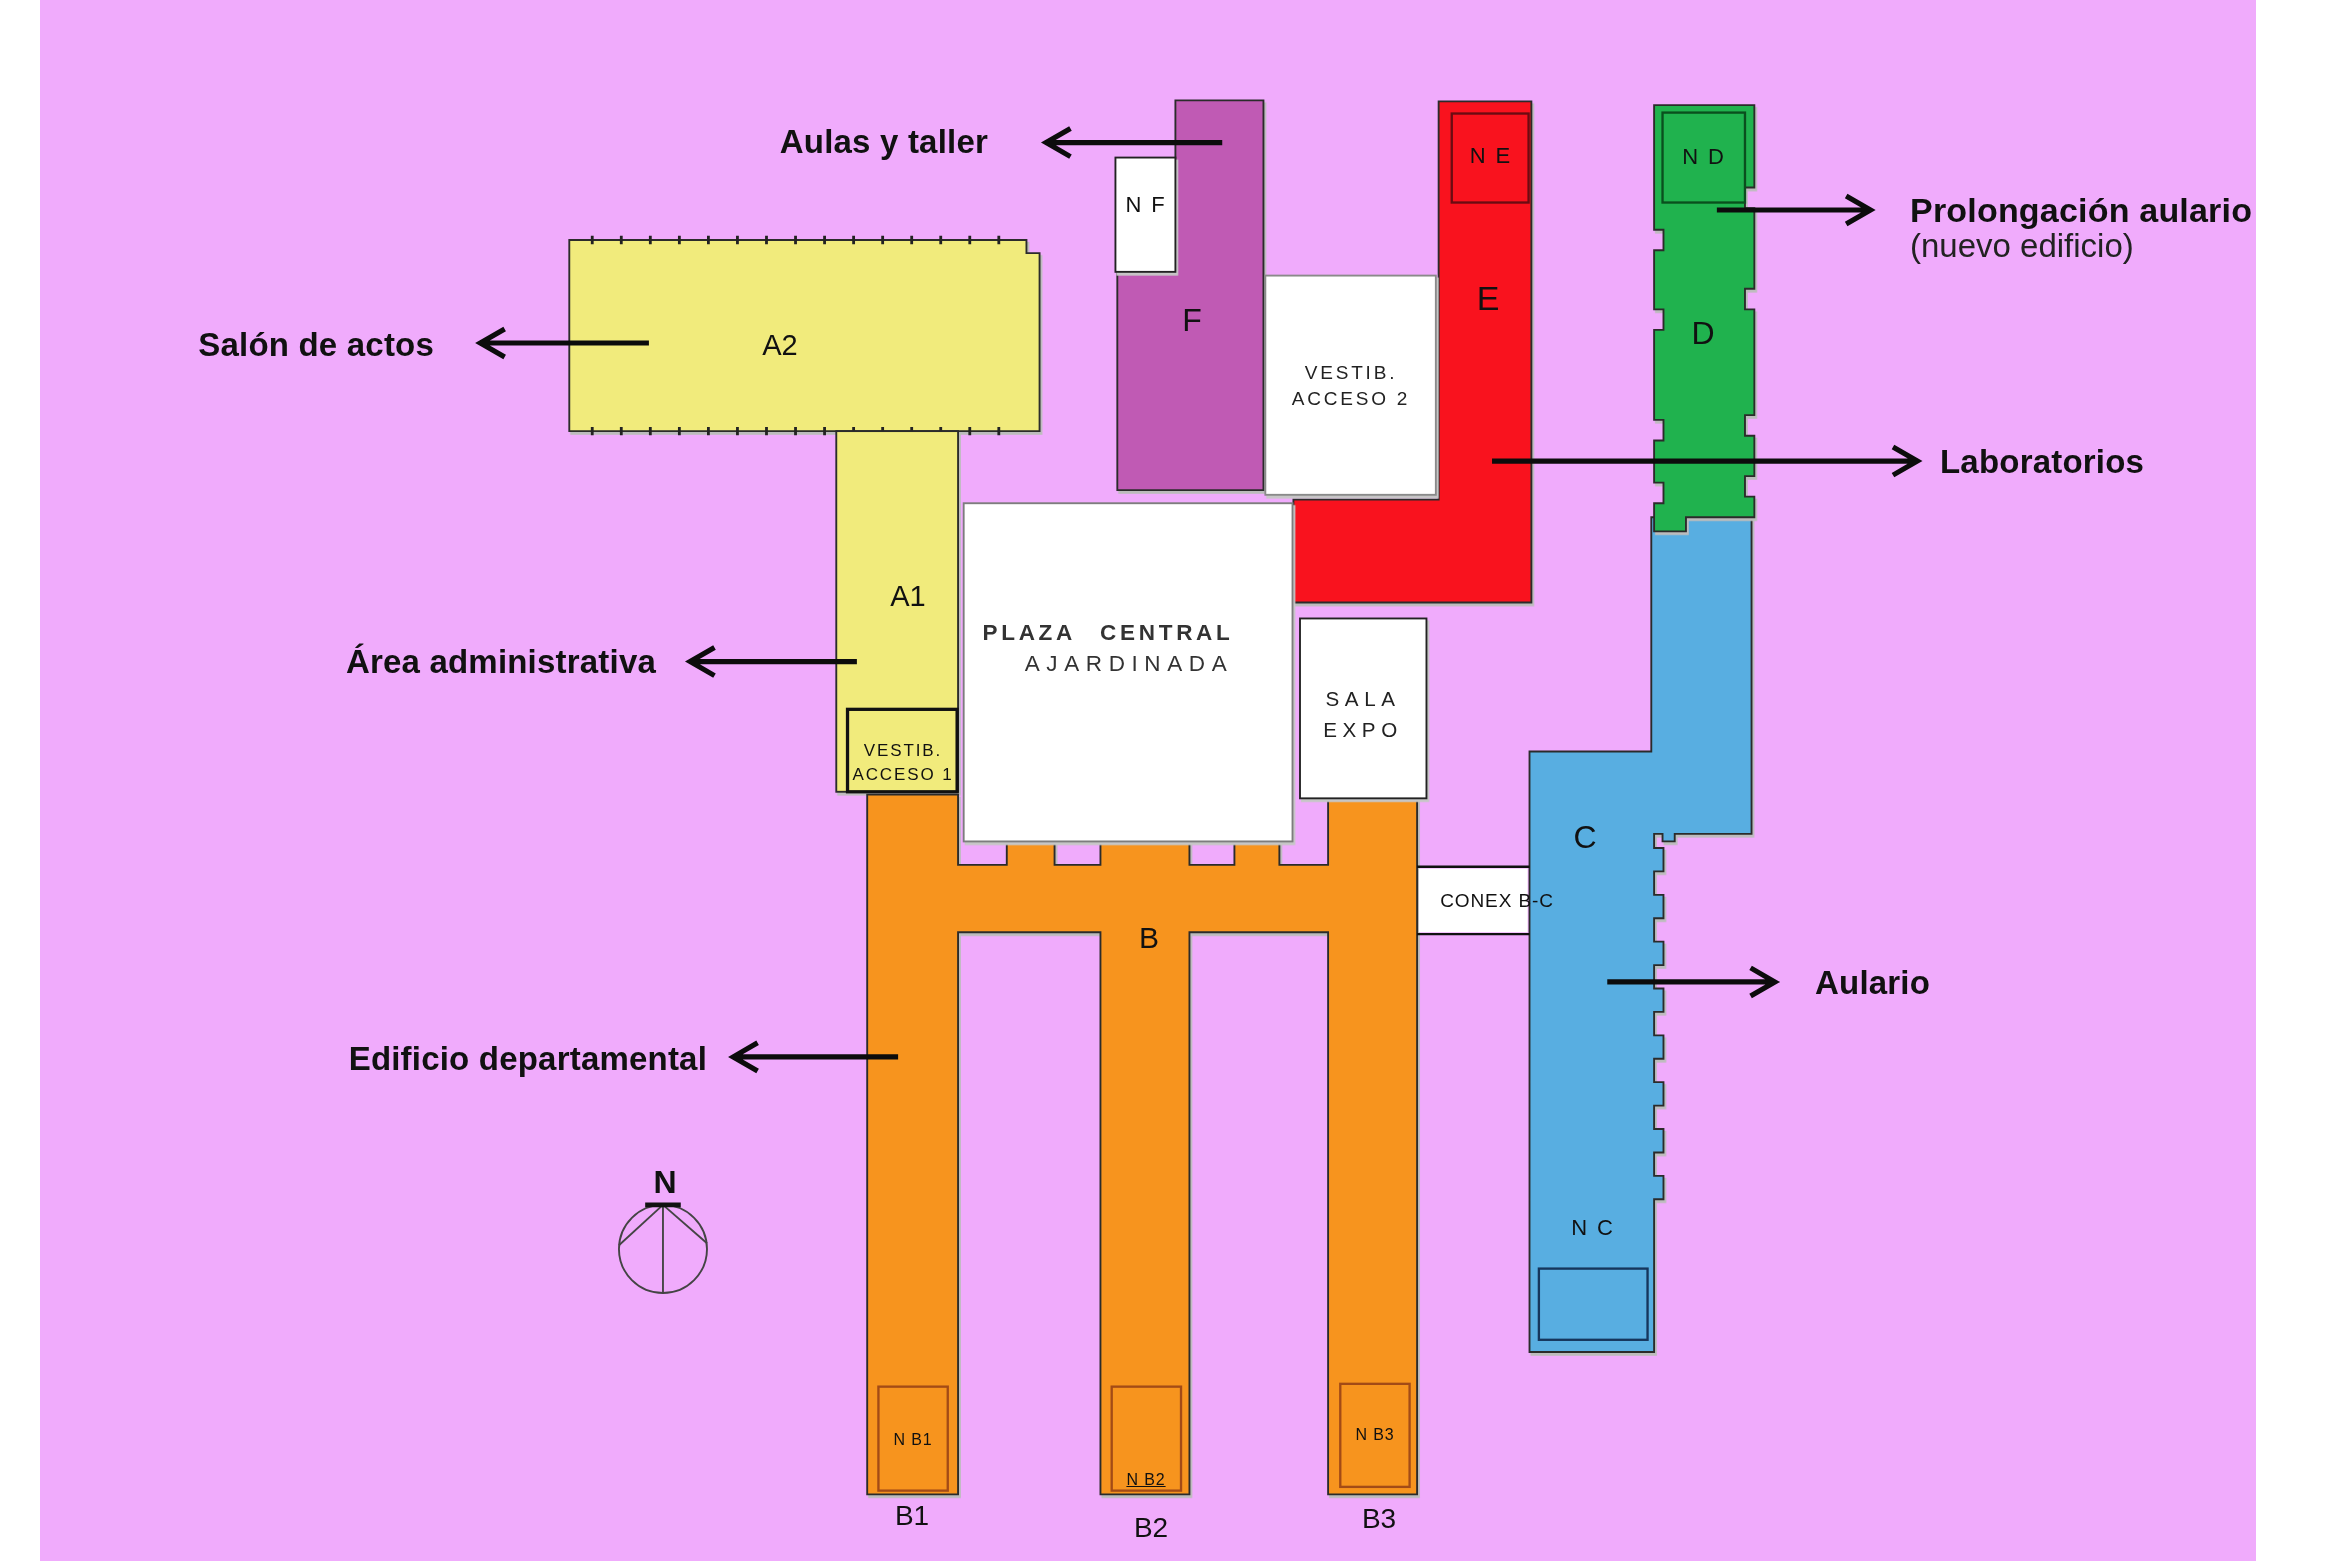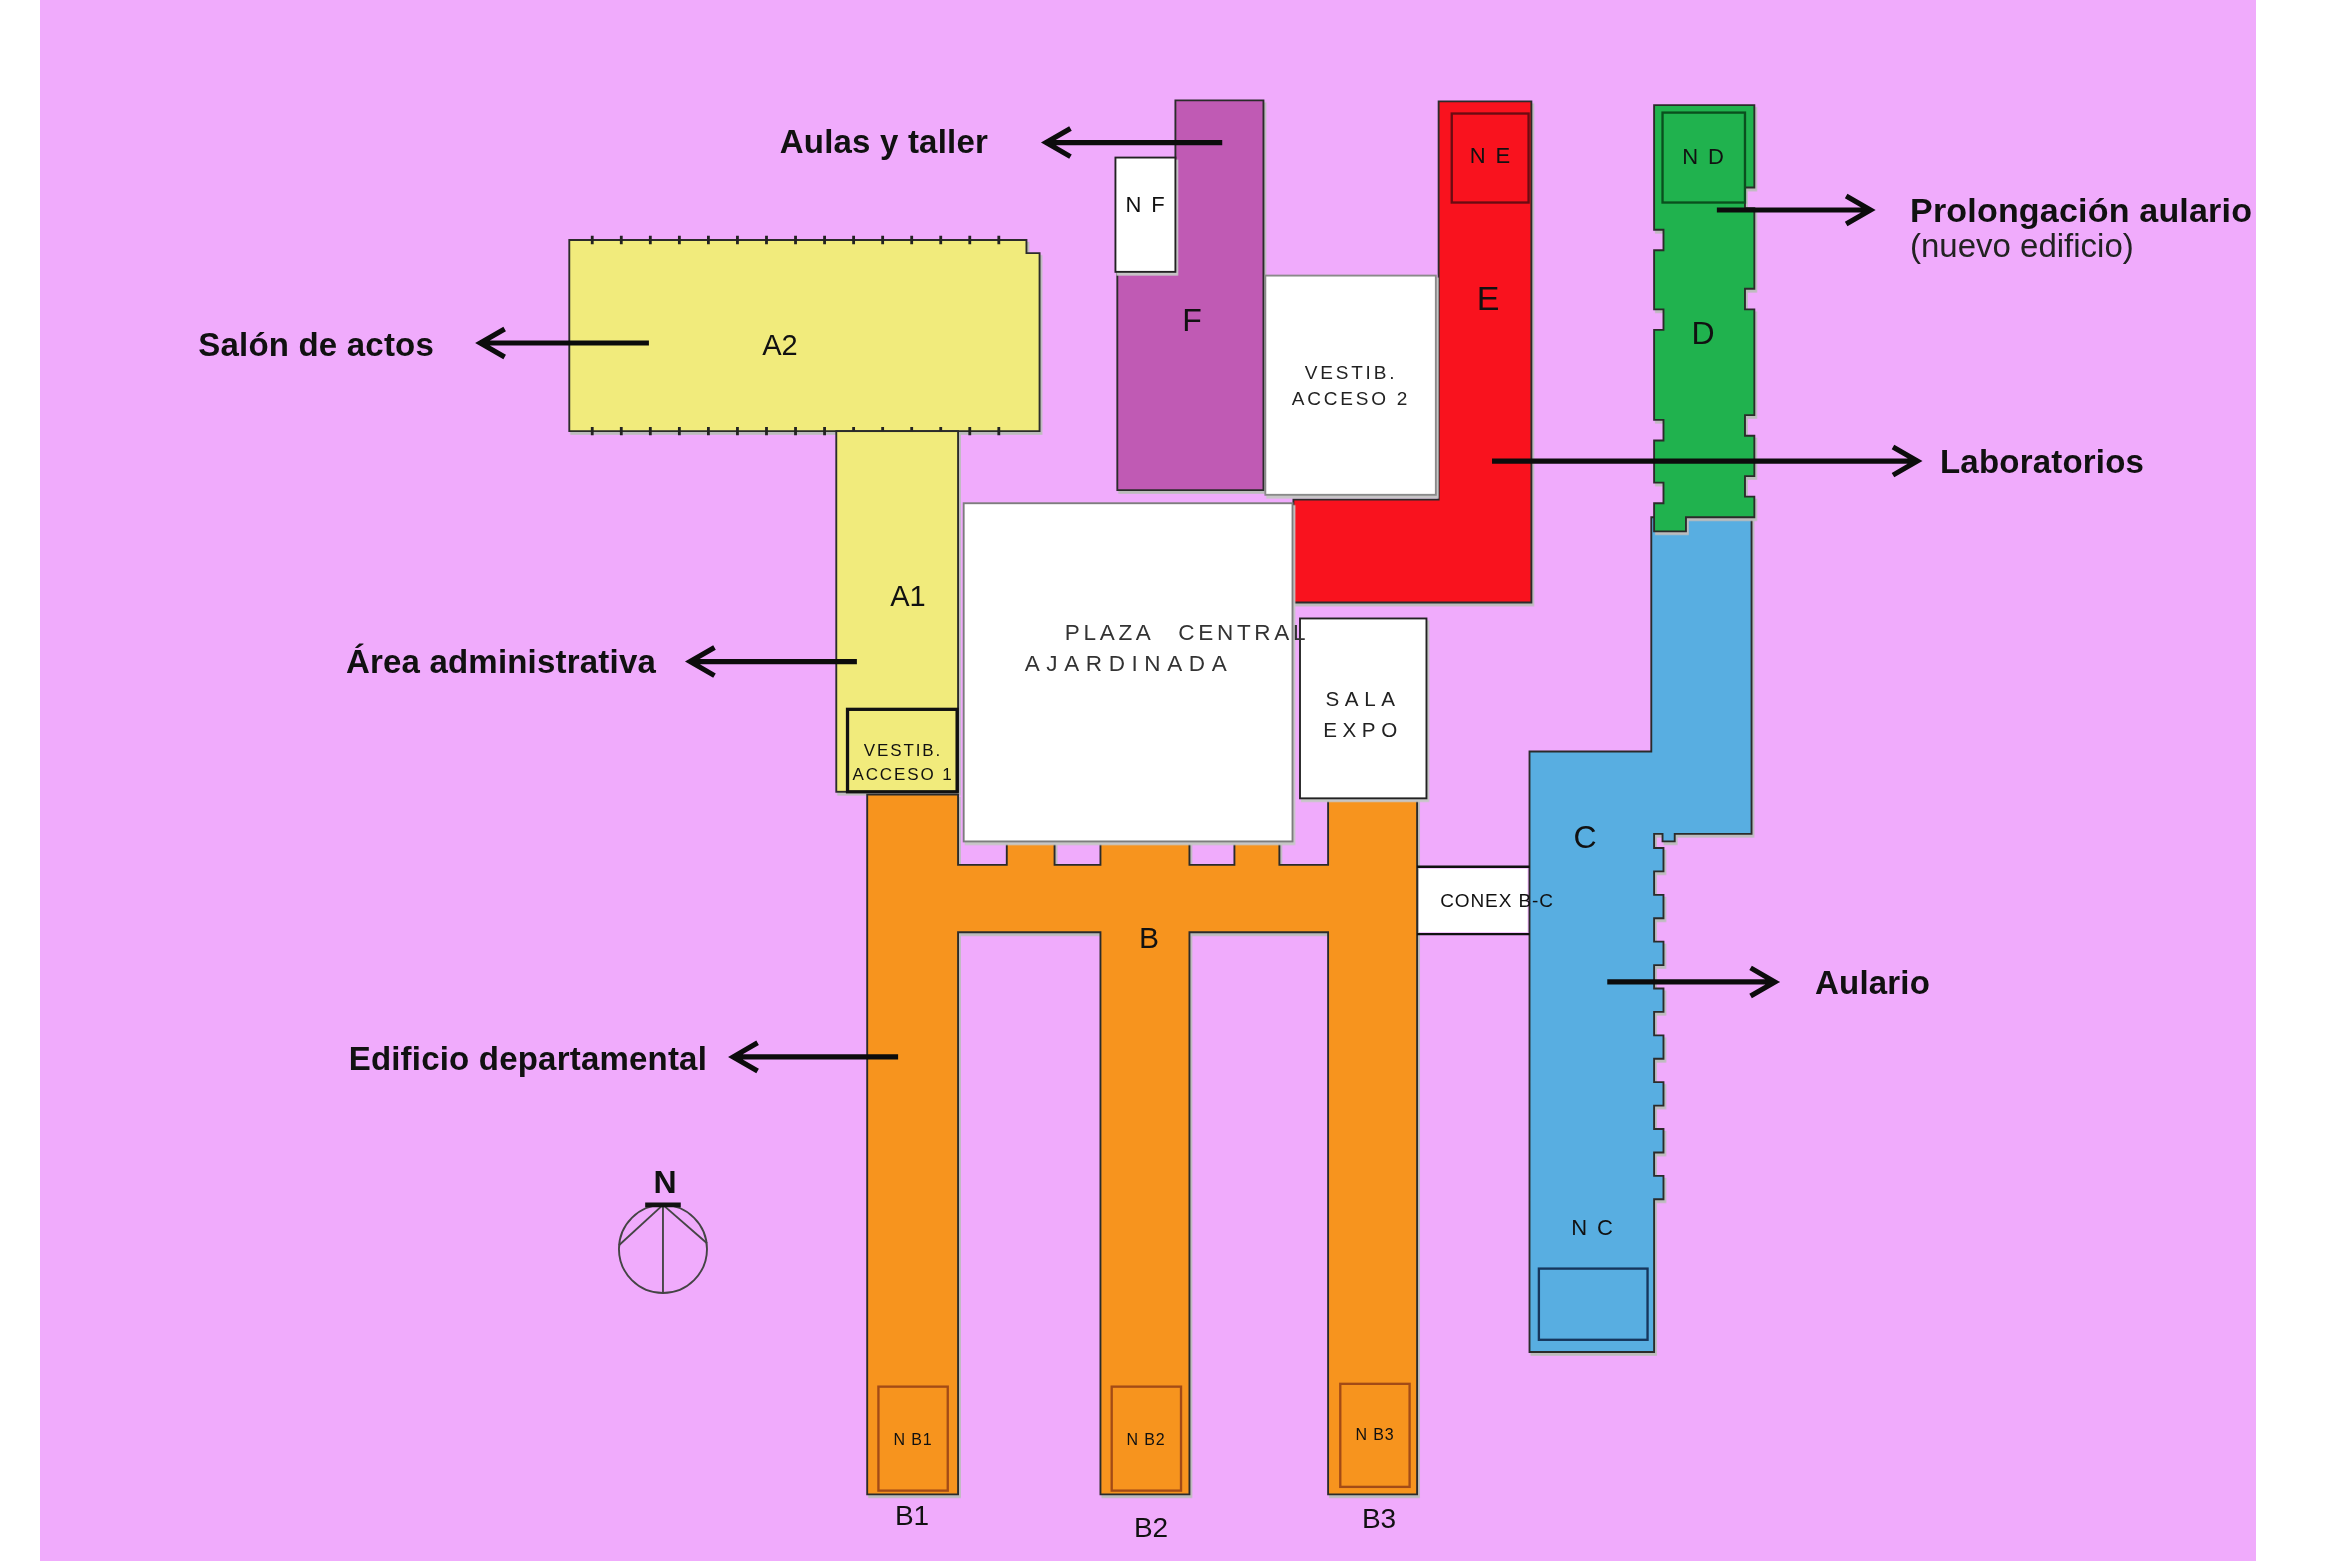--- a/index.html
+++ b/index.html
@@ -120,30 +120,30 @@
 
   <div class="t bl30" style="left:872px;top:1516px;">B1</div>
   <div class="t bl30" style="left:1111px;top:1528px;">B2</div>
   <div class="t bl30" style="left:1339px;top:1519px;">B3</div>
 
   <div class="t nd" style="left:1106px;top:205px;">N F</div>
   <div class="t nd" style="left:1451px;top:156px;">N E</div>
   <div class="t nd" style="left:1664px;top:157px;">N D</div>
   <div class="t nd" style="left:1553px;top:1228px;">N C</div>
   <div class="t ndsm" style="left:873px;top:1440px;">N B1</div>
-  <div class="t ndsm" style="left:1106px;top:1440px;">N B2</div>
+  <div class="t ndsm" style="left:1106px;top:1480px;text-decoration:underline;">N B2</div>
   <div class="t ndsm" style="left:1335px;top:1435px;">N B3</div>
 
   <div class="t room-sm" style="left:863px;top:750px;">VESTIB.</div>
   <div class="t room-sm" style="left:863px;top:774px;">ACCESO 1</div>
 
   <div class="t room" style="left:1311px;top:372px;">VESTIB.</div>
   <div class="t room" style="left:1311px;top:398px;">ACCESO 2</div>
 
-  <div class="t plaza1" style="left:1147px;top:633px;">PLAZA CENTRAL</div>
+  <div class="t plaza1" style="left:1068px;top:633px;font-weight:bold;">PLAZA CENTRAL</div>
   <div class="t plaza2" style="left:1089px;top:664px;">AJARDINADA</div>
 
   <div class="t sala" style="left:1323px;top:699px;">SALA</div>
   <div class="t sala" style="left:1323px;top:730px;">EXPO</div>
 
   <div class="t conex" style="left:1433px;top:900px;padding-left:48px;">CONEX B-C</div>
 
   <div class="t compass-n" style="left:625px;top:1182px;">N</div>
 
 </div>

